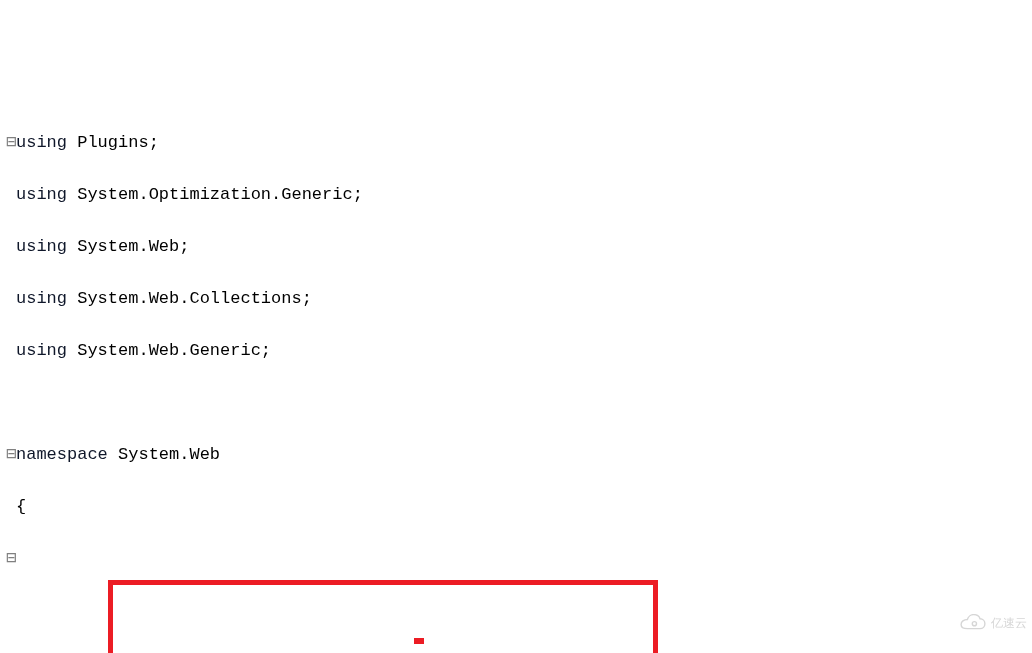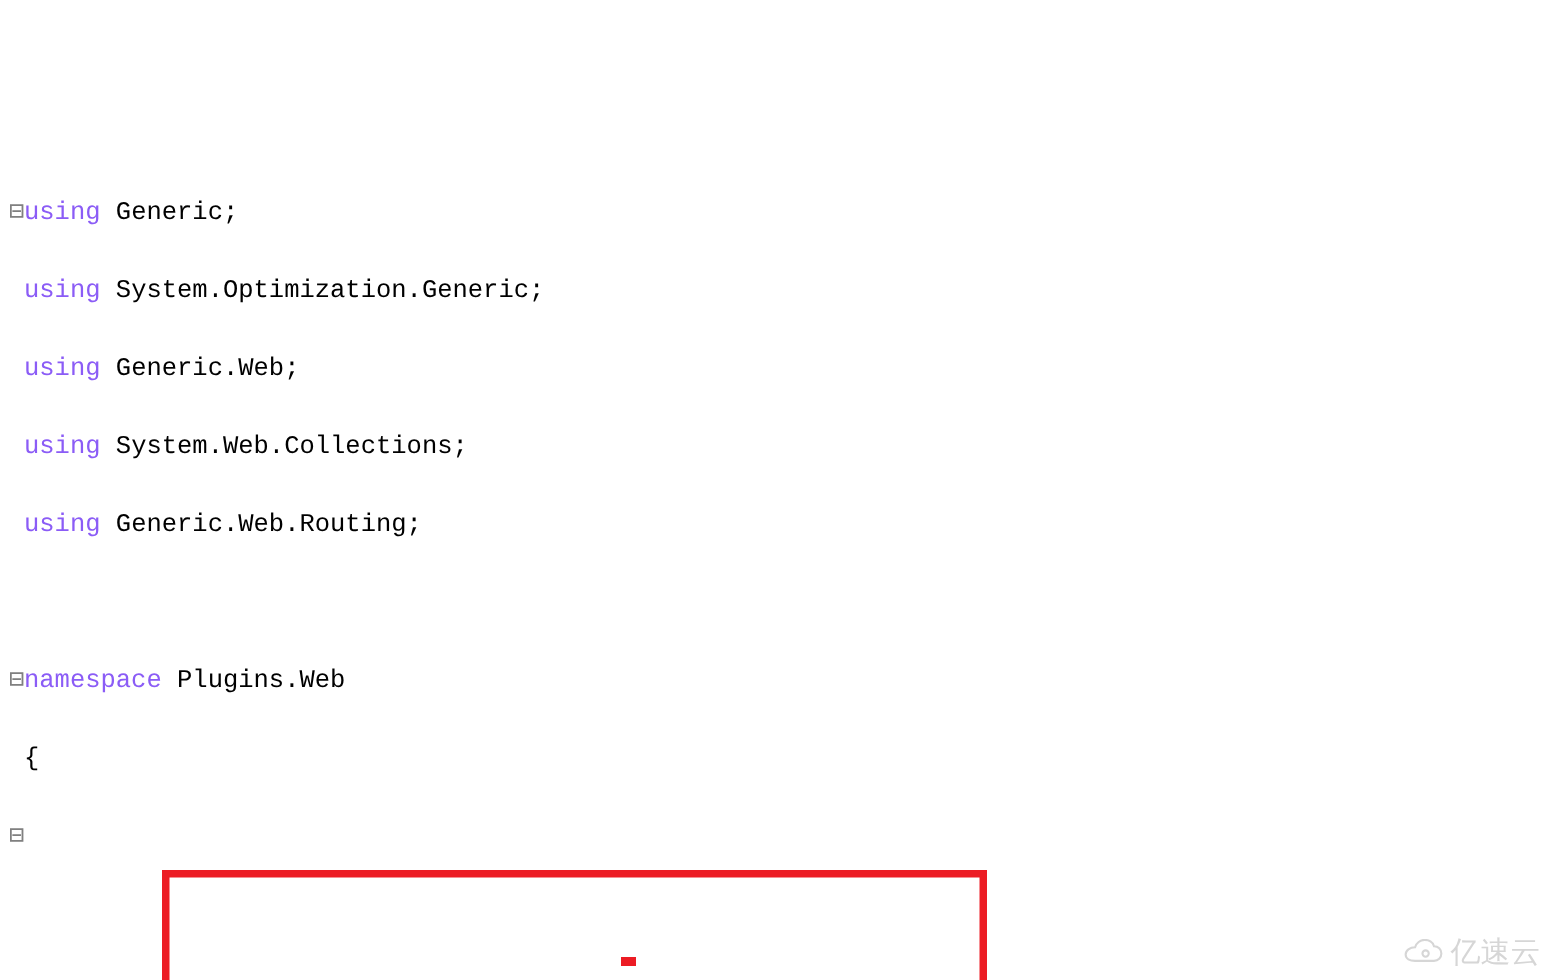--- a/index.html
+++ b/index.html
@@ -14,65 +14,65 @@
     }
     .code-line {
       display: block;
       height: 26px;
     }
     .collapse-marker {
       color: #808080;
       width: 10px;
       display: inline-block;
     }
-    .kw { color: #8b5cf6; }
+    .kw { color: #0f172a; }
     .plain { color: #000000; }
     .highlight-box {
       border: 5px solid #ec1c24;
       position: absolute;
     }
     .red-square {
       background: #ec1c24;
       display: inline-block;
       width: 10px;
       height: 6px;
       position: absolute;
     }
     .watermark {
       position: fixed;
-      bottom: 5px;
+      bottom: 17px;
       right: 5px;
       color: #d6d6d6;
-      font-size: 20px;
+      font-size: 12px;
       font-family: "Microsoft YaHei", sans-serif;
       display: flex;
       align-items: center;
       gap: 4px;
     }
     .watermark-icon {
       width: 28px;
       height: 18px;
     }
     .code-container {
       position: relative;
     }
   </style>
 </head>
 <body>
 
 
 
 <div class="code-container">
-<span class="code-line"><span class="collapse-marker">⊟</span><span class="kw">using</span><span class="plain"> Generic;</span></span>
+<span class="code-line"><span class="collapse-marker">⊟</span><span class="kw">using</span><span class="plain"> Plugins;</span></span>
 <span class="code-line"><span class="collapse-marker"> </span><span class="kw">using</span><span class="plain"> System.Optimization.Generic;</span></span>
-<span class="code-line"><span class="collapse-marker"> </span><span class="kw">using</span><span class="plain"> Generic.Web;</span></span>
+<span class="code-line"><span class="collapse-marker"> </span><span class="kw">using</span><span class="plain"> System.Web;</span></span>
 <span class="code-line"><span class="collapse-marker"> </span><span class="kw">using</span><span class="plain"> System.Web.Collections;</span></span>
-<span class="code-line"><span class="collapse-marker"> </span><span class="kw">using</span><span class="plain"> Generic.Web.Routing;</span></span>
+<span class="code-line"><span class="collapse-marker"> </span><span class="kw">using</span><span class="plain"> System.Web.Generic;</span></span>
 <span class="code-line"><span class="collapse-marker"> </span></span>
-<span class="code-line"><span class="collapse-marker">⊟</span><span class="kw">namespace</span><span class="plain"> Plugins.Web</span></span>
+<span class="code-line"><span class="collapse-marker">⊟</span><span class="kw">namespace</span><span class="plain"> System.Web</span></span>
 <span class="code-line"><span class="collapse-marker"> </span><span class="plain">{</span></span>
 <span class="code-line"><span class="collapse-marker">⊟</span></span>
 
 
 
 
 
 
 
 

